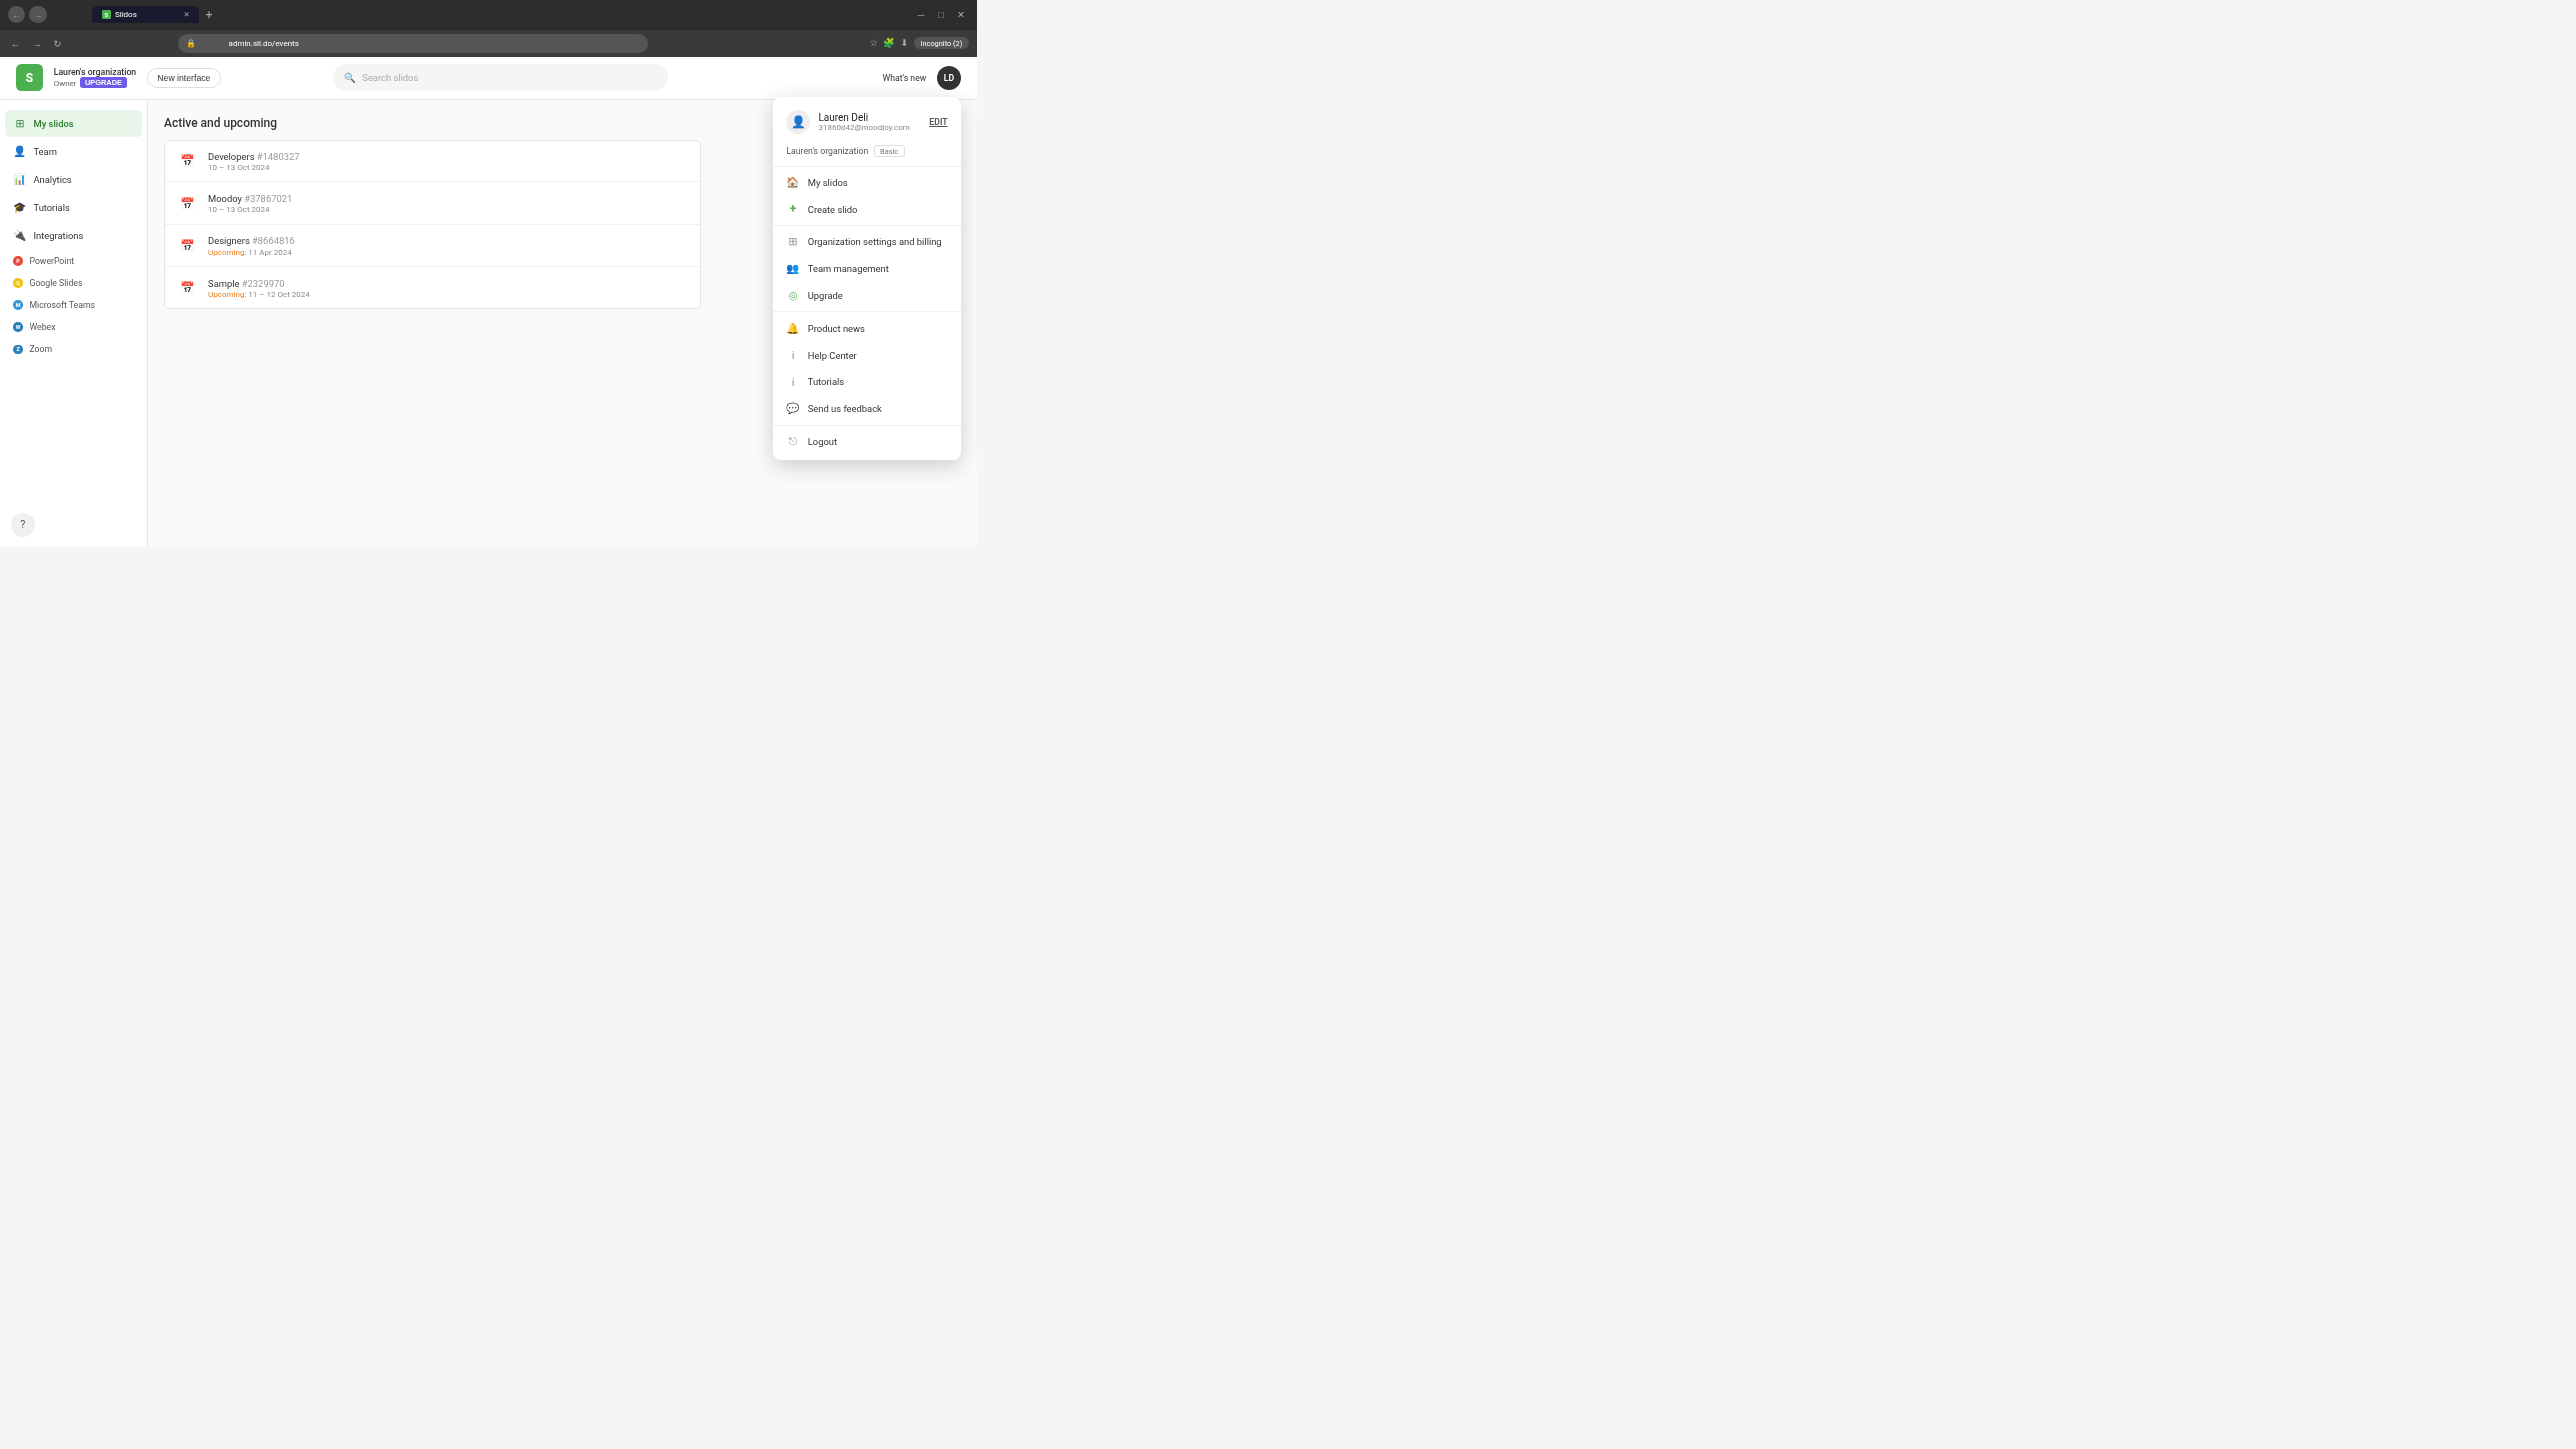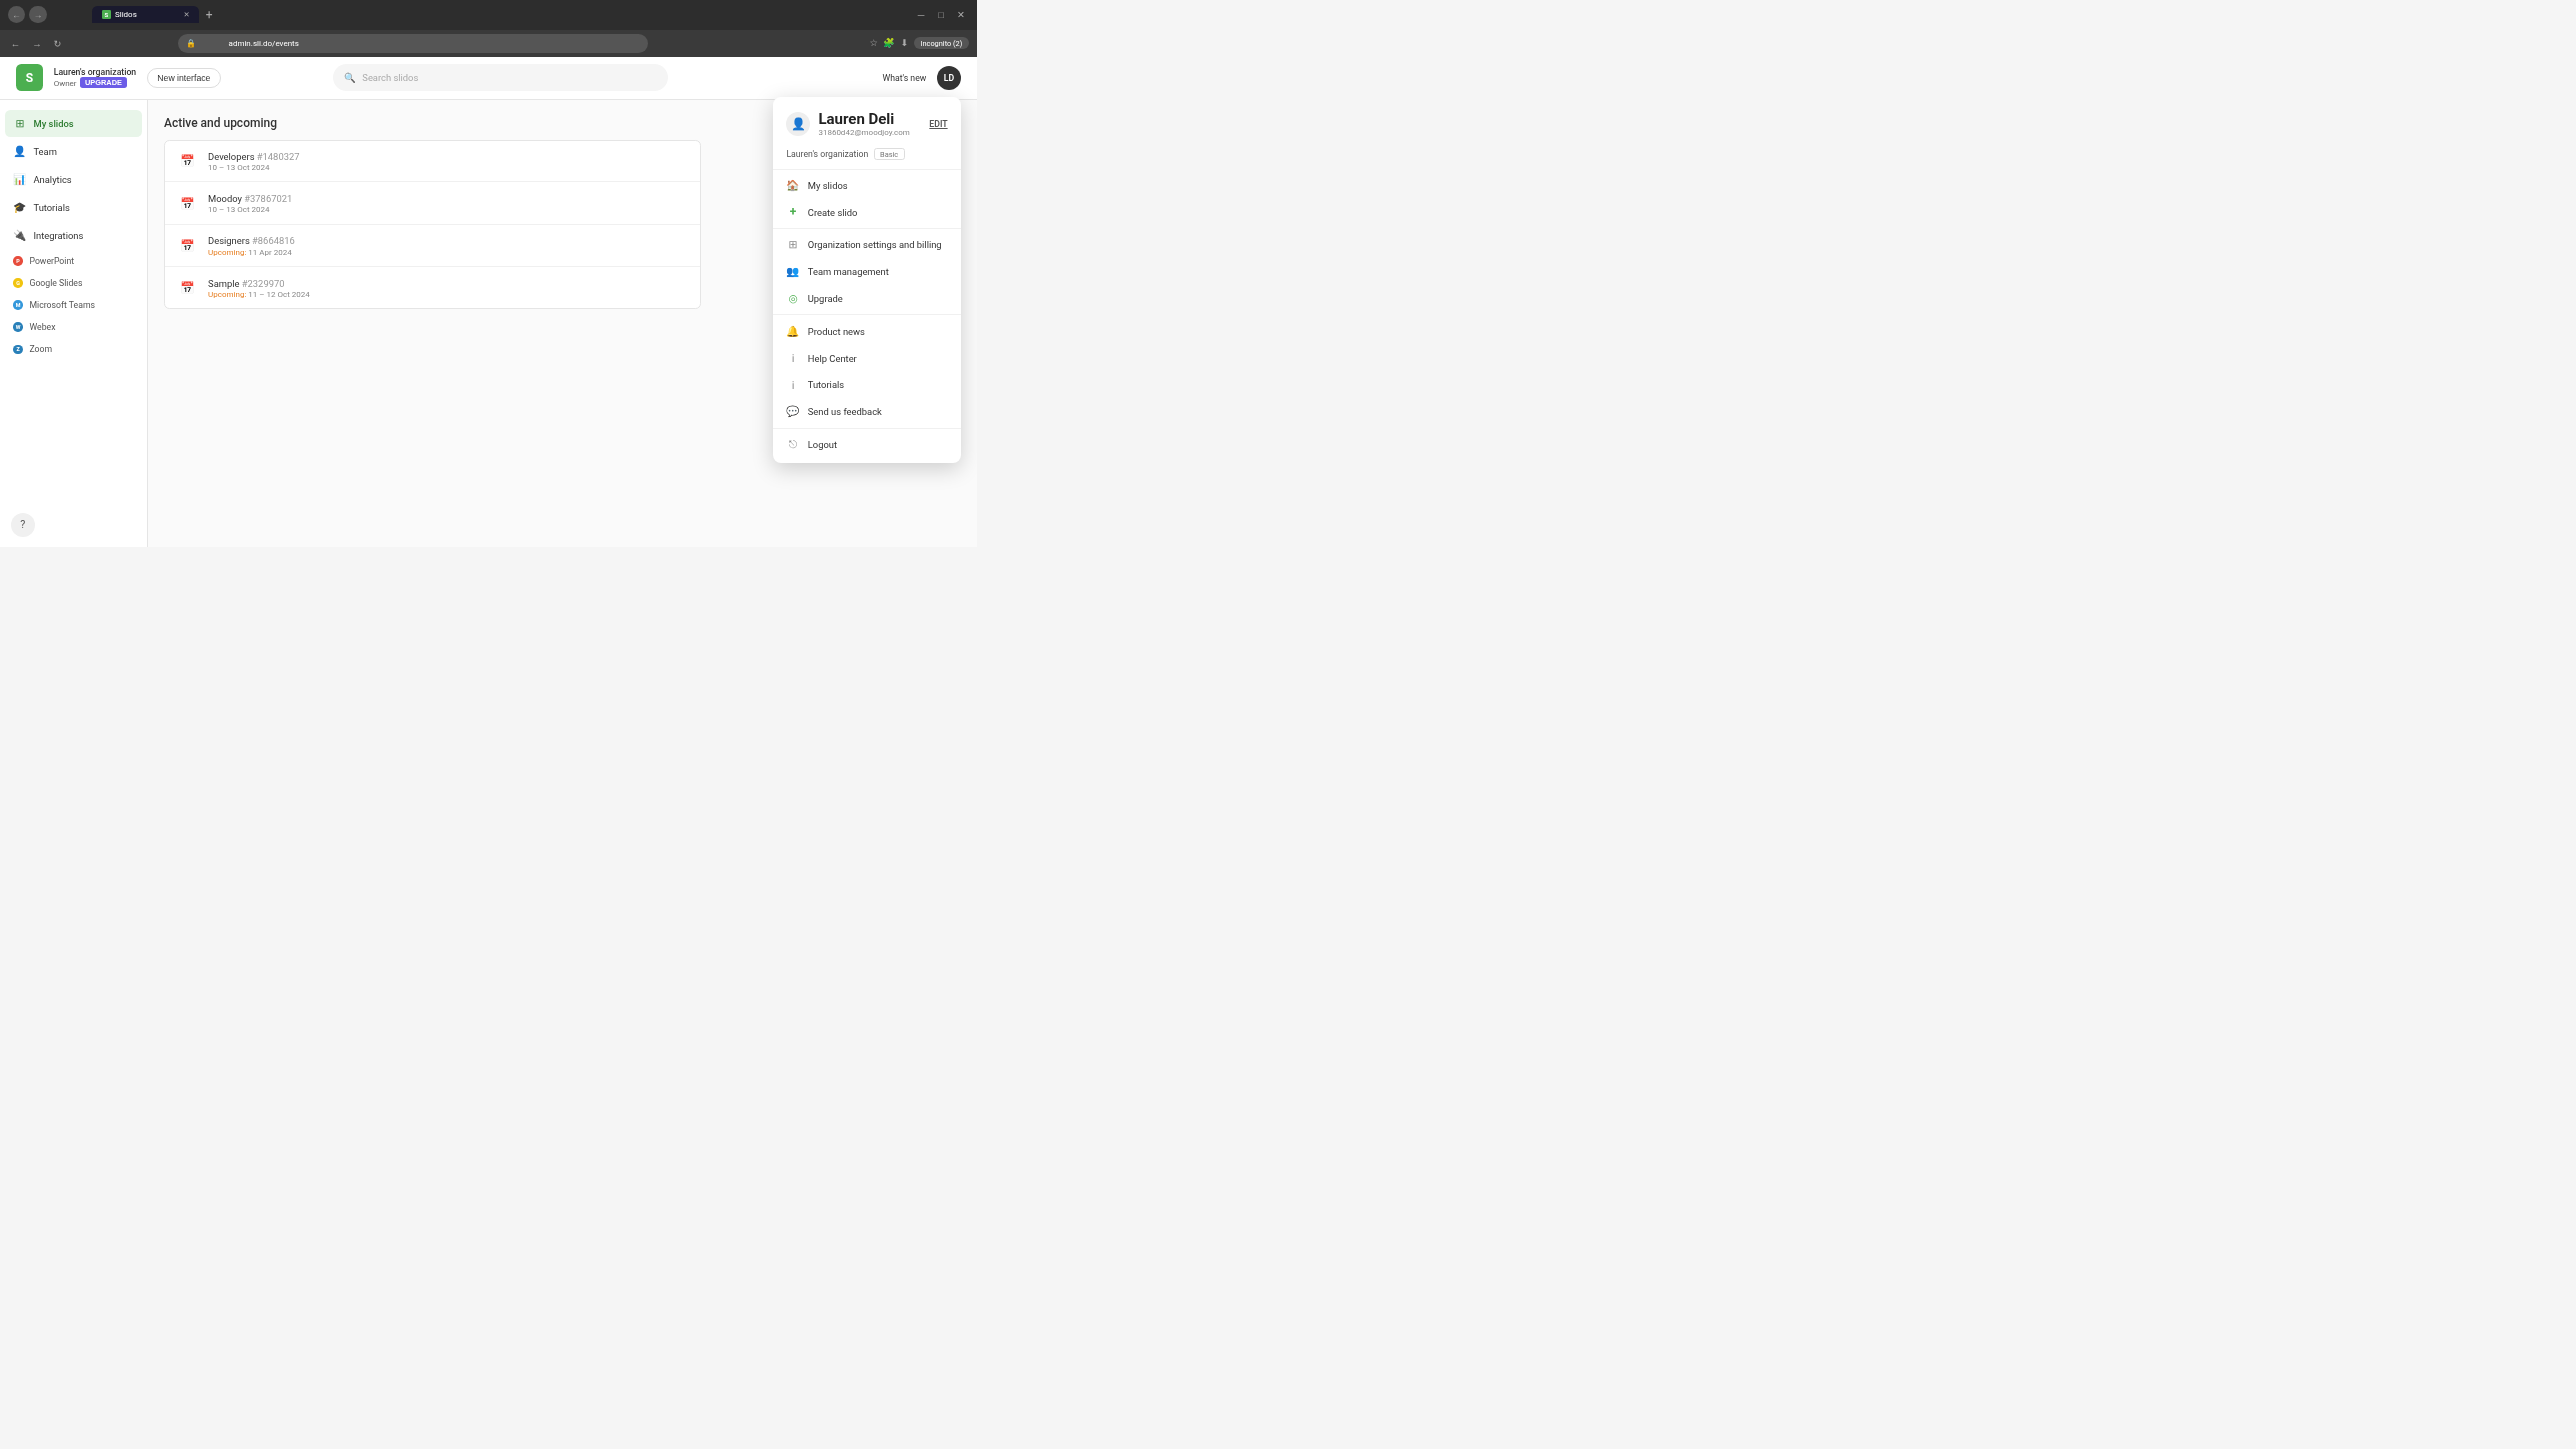--- a/index.html
+++ b/index.html
@@ -422,22 +422,22 @@
       align-items: center;
       justify-content: center;
       font-size: 12px;
       color: #666;
     }
     .dropdown-user-info {
       display: flex;
       flex-direction: column;
     }
     .dropdown-user-name {
-      font-size: 15px;
-      font-weight: 700;
+      font-size: 10px;
+      font-weight: 400;
       color: #222;
     }
     .dropdown-user-email {
       font-size: 8px;
       color: #888;
       text-align: right;
     }
     .dropdown-edit-btn {
       margin-left: auto;
       color: #555;

